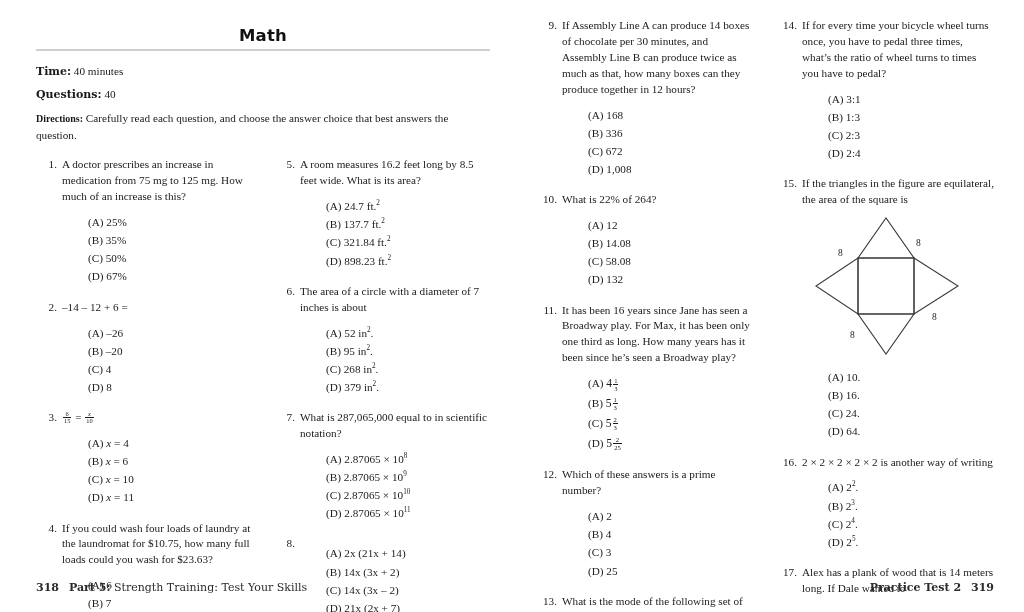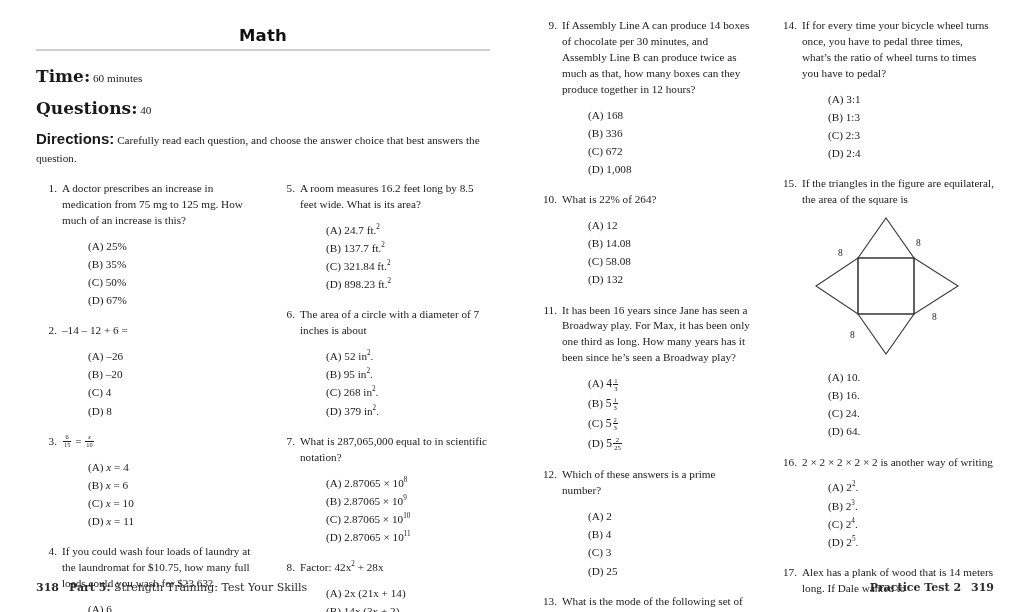--- a/index.html
+++ b/index.html
@@ -21,23 +21,23 @@
     font-weight:700;
     font-size:16.5px;
     text-align:center;
     letter-spacing:.2px;
     margin:8px 0 4px 0;
     color:#111;
   }
   .title-rule{height:2px;background:#cfcfcf;margin:0 0 12px 0;}
 
   .meta{font-size:11.2px;line-height:1.55;margin:0 0 6px 0;}
-  .meta b{font-family:"DejaVu Serif", serif;font-weight:700;font-size:17px;}
+  .meta b{font-family:"DejaVu Serif", serif;font-weight:700;font-size:11px;}
   .directions{font-size:11.2px;line-height:1.5;margin:0 0 14px 0;}
-  .directions b{font-family:Liberation Sans, sans-serif;font-weight:700;font-size:15px;}
+  .directions b{font-family:Liberation Serif, serif;font-weight:700;font-size:10px;}
 
   .cols{display:flex;gap:22px;align-items:flex-start;}
   .col{width:218px;}
   .col-r{width:222px;}
 
   .q{display:flex;margin-bottom:14px;align-items:flex-start;}
   .q-num{
     width:21px;min-width:21px;text-align:right;
     font-size:11.2px;line-height:1.42;padding-right:5px;
   }
@@ -76,21 +76,21 @@
 <body>
 
 <div class="spread">
 
   <div class="page page-left">
 
     <div class="page-title">Math</div>
     <div class="title-rule"></div>
 
     <div class="meta">
-      <b>Time:</b><span> 60 minutes</span>
+      <b>Time:</b><span> 40 minutes</span>
     </div>
     <div class="meta">
       <b>Questions:</b><span> 40</span>
     </div>
     <div class="directions">
       <b>Directions:</b><span> Carefully read each question, and choose the answer choice that best answers the question.</span>
     </div>
 
     <div class="cols">
       <div class="col" id="col1">
@@ -181,21 +181,20 @@
                 <div class="choice">(A) 2.87065 × 10<sup>8</sup></div>
                 <div class="choice">(B) 2.87065 × 10<sup>9</sup></div>
                 <div class="choice">(C) 2.87065 × 10<sup>10</sup></div>
                 <div class="choice">(D) 2.87065 × 10<sup>11</sup></div>
               </div>
             </div>
           </div>
           <div class="q">
             <div class="q-num">8.</div>
             <div class="q-body">
-              <div class="q-text">Factor: 42x<sup>2</sup> + 28x</div>
               <div class="choices">
                 <div class="choice">(A) 2x (21x + 14)</div>
                 <div class="choice">(B) 14x (3x + 2)</div>
                 <div class="choice">(C) 14x (3x – 2)</div>
                 <div class="choice">(D) 21x (2x + 7)</div>
               </div>
             </div>
           </div>
         </div>
     </div>

